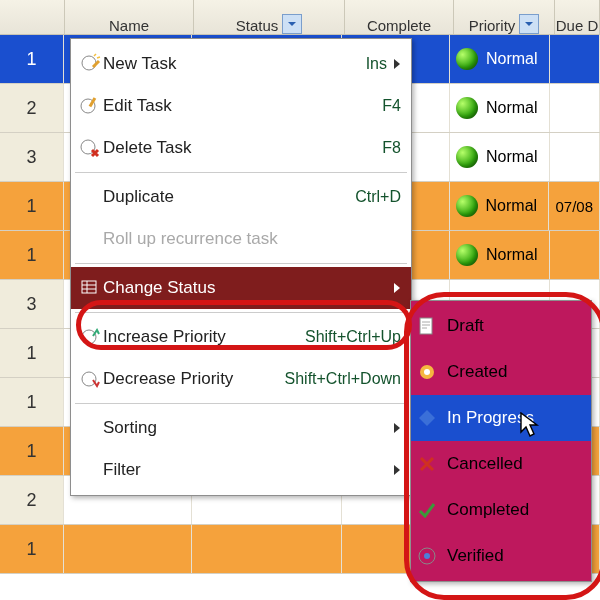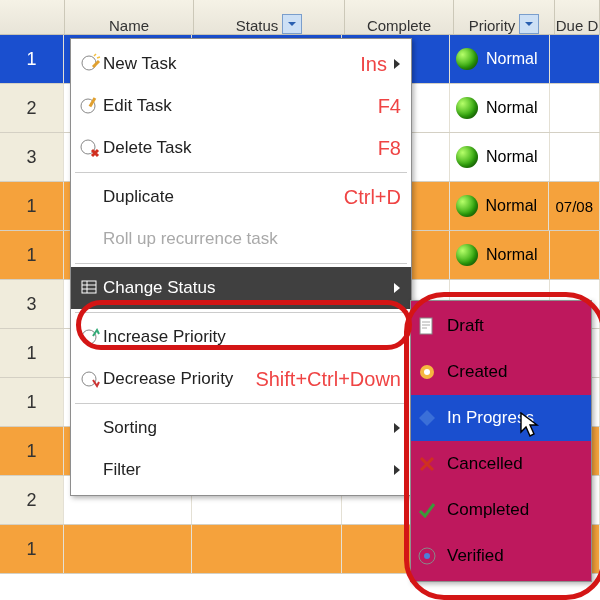--- a/index.html
+++ b/index.html
@@ -28,24 +28,24 @@
   .td.status{width:150px}
   .td.complete{width:108px}
   .td.priority{width:100px;gap:8px}
   .td.due{flex:1;font-size:15px}
   .ball{width:22px;height:22px;border-radius:50%;background:radial-gradient(circle at 30% 30%,#b6ff6a,#2fa50c 60%,#145c05);box-shadow:inset -2px -2px 4px rgba(0,0,0,.25)}
   
   .menu{position:absolute;left:70px;top:38px;width:340px;background:#fff;border:1px solid #8e8e8e;box-shadow:2px 2px 5px rgba(0,0,0,.3);z-index:10;padding:4px 0}
   .mi{display:flex;align-items:center;height:42px;padding:0 10px 0 6px;gap:0;font-size:17px;color:#222;position:relative;cursor:default}
   .mi .ico{width:26px;height:26px;display:flex;align-items:center;justify-content:center}
   .mi .lbl{flex:1}
-  .mi .accel{color:#ef4444;font-size:20px}
+  .mi .accel{color:#14532d;font-size:16px}
   .mi .arrow{margin-left:6px}
   .mi.disabled{color:#a9a9a9}
-  .mi.hi{background:#404040;color:#fff}
+  .mi.hi{background:#7f1d1d;color:#fff}
   .mi.hi .accel{color:#fff}
   .sep{height:1px;background:#ccc;margin:3px 4px}
   .circ-red{position:absolute;border:5px solid #d41515;border-radius:28px;pointer-events:none;z-index:30}
   
   .submenu{position:absolute;left:410px;top:300px;width:180px;background:#be185d;border:1px solid #8e8e8e;box-shadow:2px 2px 5px rgba(0,0,0,.3);z-index:20;padding:2px 0}
   .smi{display:flex;align-items:center;height:46px;padding:0 8px 0 4px;gap:8px;font-size:17px;cursor:default}
   .smi .ico{width:24px;height:24px;display:flex;align-items:center;justify-content:center}
   .smi.hi{background:#1a4fcf;color:#fff}
   
   svg{display:block}
@@ -257,20 +257,21 @@
       </div>
       <div class="sep"></div>
       <div class="mi">
         <span class="ico">
           <svg width="22" height="22">
             <circle cx="10" cy="11" r="7" fill="#fff" stroke="#888"></circle>
             <path d="M14 10 L18 4 L20 8" stroke="#3a7" stroke-width="2" fill="none"></path>
           </svg>
         </span>
         <span class="lbl">Increase Priority</span>
+        <span class="accel">Shift+Ctrl+Up</span>
       </div>
       <div class="mi">
         <span class="ico">
           <svg width="22" height="22">
             <circle cx="10" cy="11" r="7" fill="#fff" stroke="#888"></circle>
             <path d="M14 12 L18 18 L20 14" stroke="#c33" stroke-width="2" fill="none"></path>
           </svg>
         </span>
         <span class="lbl">Decrease Priority</span>
         <span class="accel">Shift+Ctrl+Down</span>

